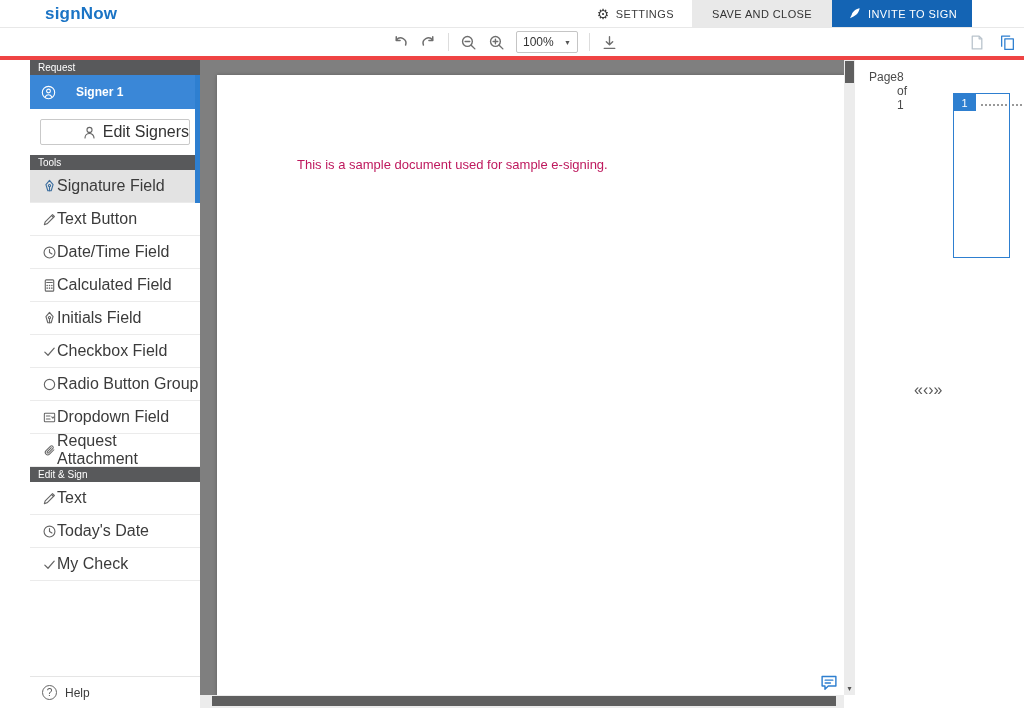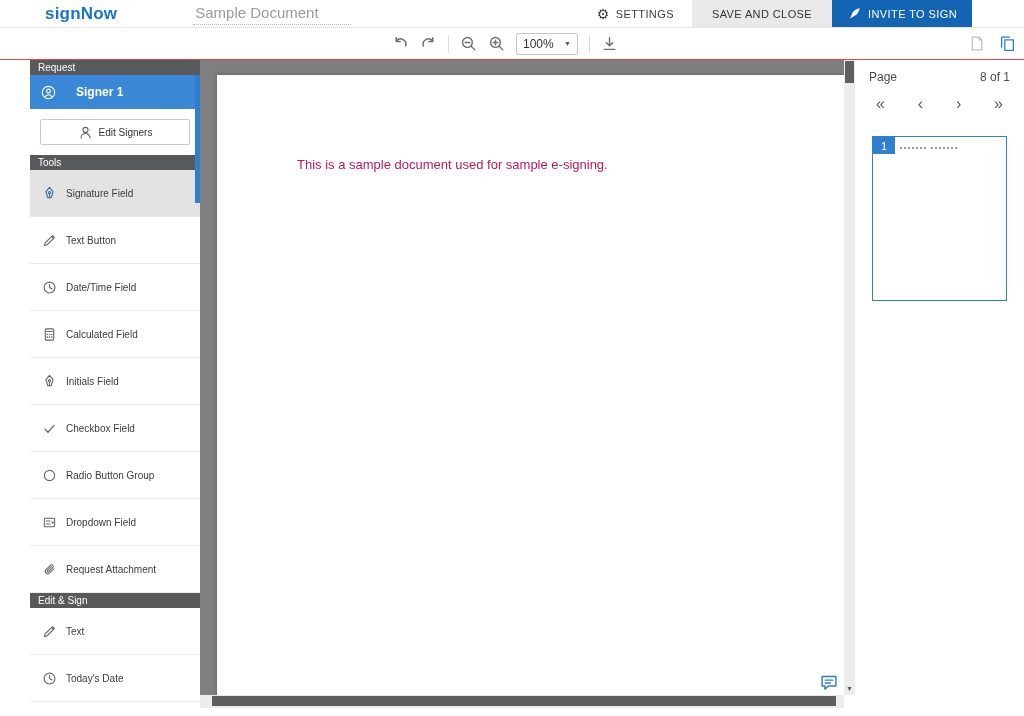--- a/index.html
+++ b/index.html
@@ -11,61 +11,61 @@
   .logo { align-self:center; margin-left:45px; font-size:17px; font-weight:bold; color:#1b74c5; letter-spacing:.2px; }
   .doc-title { align-self:center; margin-left:76px; font-size:15px; color:#9a9a9a; border-bottom:1px dotted #b8b8b8; padding:1px 2px 3px; min-width:158px; cursor:text; }
   .hdr-right { margin-left:auto; margin-right:52px; display:flex; align-items:stretch; }
   .hdr-btn { display:flex; align-items:center; gap:6px; font-size:11px; letter-spacing:.4px; cursor:pointer; }
   .settings-btn { padding:0 18px; color:#3c3c3c; }
   .gear-glyph { font-size:14px; color:#3c3c3c; line-height:1; }
   .save-btn { background:#e9e9e9; padding:0 20px; color:#333; }
   .invite-btn { background:#1464b4; padding:0 15px; color:#fff; }
 
   
-  .toolbar { height:32px; background:#fff; border-bottom:1px solid #ef4444; display:flex; align-items:center; position:relative; }
+  .toolbar { height:32px; background:#fff; border-bottom:4px solid #ef4444; display:flex; align-items:center; position:relative; }
   .tb-group { display:flex; align-items:center; margin-left:392px; gap:11px; }
   .tb-ic { width:17px; height:17px; color:#6e6e6e; cursor:pointer; display:block; }
   .tb-sep { width:1px; height:18px; background:#ddd; }
   .zoom-select { width:62px; height:22px; border:1px solid #c5c5c5; border-radius:2px; background:#fff; display:flex; align-items:center; justify-content:space-between; padding:0 6px; font-size:12px; color:#333; cursor:pointer; }
   .zoom-caret { font-size:7px; color:#555; }
   .tb-right { position:absolute; right:8px; top:0; height:100%; display:flex; align-items:center; gap:14px; }
   .tb-right .tb-ic.faded { color:#b9c3cc; }
   .tb-right .tb-ic.blue { color:#2e7fd0; }
 
   
   .content { display:flex; height:648px;padding-left:30px; }
 
   
   .sidebar { width:170px; background:#fff; display:flex; flex-direction:column; position:relative; }
   .section-hdr { height:15px; line-height:15px; background:#58595b; color:#fff; font-size:10px; padding-left:8px; flex:none; }
   .signer-row { height:34px; background:#3a87d7; color:#fff; display:flex; align-items:center; gap:20px; padding-left:11px; font-size:12px; font-weight:bold; cursor:pointer; flex:none; }
   .signer-row .ic { color:#fff; }
   .edit-signers-wrap { padding:10px 10px; flex:none; }
-  .edit-signers-btn { width:100%; height:26px; background:#fff; border:1px solid #c9c9c9; border-radius:2px; display:flex; align-items:center; justify-content:center; gap:6px; font-size:10px; color:#333; cursor:pointer; }
-  .tool-row { height:47px; flex:none; display:flex; align-items:center; gap:9px; padding-left:12px; border-bottom:1px solid #ebebeb; font-size:10px; color:#3b3b3b; cursor:pointer; }
+  .edit-signers-btn { width:100%; height:26px; background:#fff; border:1px solid #c9c9c9; border-radius:2px; display:flex; align-items:center; justify-content:flex-end; gap:6px; font-size:16px; color:#333; cursor:pointer; }
+  .tool-row { height:33px; flex:none; display:flex; align-items:center; padding-left:12px; border-bottom:1px solid #ebebeb; font-size:16px; color:#3b3b3b; cursor:pointer; }
   .tool-row.selected { background:#e3e3e3; }
   .tool-row.selected .ic { color:#3c6e9e; }
   .ic { width:15px; height:15px; color:#666; flex:none; display:block; }
   .signer-strip { position:absolute; top:15px; right:0; width:5px; height:128px; background:#2e7fd0; z-index:2; }
   .help-row { margin-top:auto; height:32px; flex:none; display:flex; align-items:center; gap:8px; padding-left:12px; border-top:1px solid #e5e5e5; font-size:12px; color:#3b3b3b; cursor:pointer; }
   .help-circle { width:15px; height:15px; border:1px solid #666; border-radius:50%; display:flex; align-items:center; justify-content:center; font-size:10px; color:#555; flex:none; }
 
   
   .doc-area { flex:1; position:relative; background:#7f7f7f; overflow:hidden; }
   .doc-page { position:absolute; left:17px; top:15px; width:656px; height:770px; background:#fff; box-shadow:0 0 4px rgba(0,0,0,.25); }
   .doc-text { position:absolute; left:80px; top:82px; font-size:13px; color:#be185d; }
   .vscroll { position:absolute; top:0; right:0; bottom:13px; width:11px; background:#ececec; }
   .vthumb { position:absolute; top:1px; left:1px; width:9px; height:22px; background:#5f5f5f; cursor:grab; }
   .vdown { position:absolute; bottom:0; left:0; width:100%; height:13px; display:flex; align-items:center; justify-content:center; font-size:8px; color:#555; cursor:pointer; }
   .hscroll { position:absolute; left:0; right:11px; bottom:0; height:13px; background:#ececec; }
   .hthumb { position:absolute; top:1px; left:12px; right:8px; height:10px; background:#5f5f5f; cursor:grab; }
   .chat-btn { position:absolute; right:16px; bottom:16px; width:20px; height:19px; color:#2e7fd0; cursor:pointer; }
 
   
-  .pages-panel { width:169px; background:#fff; padding:10px 14px; display:flex; flex-direction:column; }
+  .pages-panel { width:169px; background:#fff; padding:10px 14px; display:flex; flex-direction:row; }
   .page-row { display:flex; justify-content:space-between; font-size:12px; color:#4a4a4a; }
   .nav-row { display:flex; justify-content:space-between; align-items:center; padding:0 7px; margin-top:11px; }
   .nav-btn { font-size:16px; color:#5a5a5a; cursor:pointer; line-height:18px; }
   .thumb { margin-top:23px; margin-left:3px; width:135px; height:165px; border:1px solid #2e7fd0; background:#fff; position:relative; cursor:pointer; }
   .thumb-badge { position:absolute; top:0; left:0; width:22px; height:17px; background:#2e7fd0; color:#fff; font-size:11px; display:flex; align-items:center; justify-content:center; }
   .thumb-lines { position:absolute; top:10px; left:27px; display:flex; gap:5px; }
   .thumb-line { width:26px; height:2px; background:repeating-linear-gradient(90deg,#999 0 2px,transparent 2px 4px); }
 </style>
 </head>
 <body>
@@ -148,21 +148,20 @@
     </symbol>
     <symbol id="i-pages" viewBox="0 0 16 16" fill="none" stroke="currentColor" stroke-width="1.2" stroke-linejoin="round">
       <rect x="5.5" y="4.5" width="8" height="10"></rect>
         <path d="M10.5 2 H2.5 V12"></path>
     </symbol>
   </defs>
 </svg>
 
 <div class="header">
   <div class="logo">signNow</div>
-  <div class="doc-title">Sample Document</div>
   <div class="hdr-right">
     <div class="hdr-btn settings-btn">
       <span class="gear-glyph">⚙</span>
       <span>SETTINGS</span>
     </div>
     <div class="hdr-btn save-btn">
       <span>SAVE AND CLOSE</span>
     </div>
     <div class="hdr-btn invite-btn">
       <svg class="ic" style="color:#fff">

